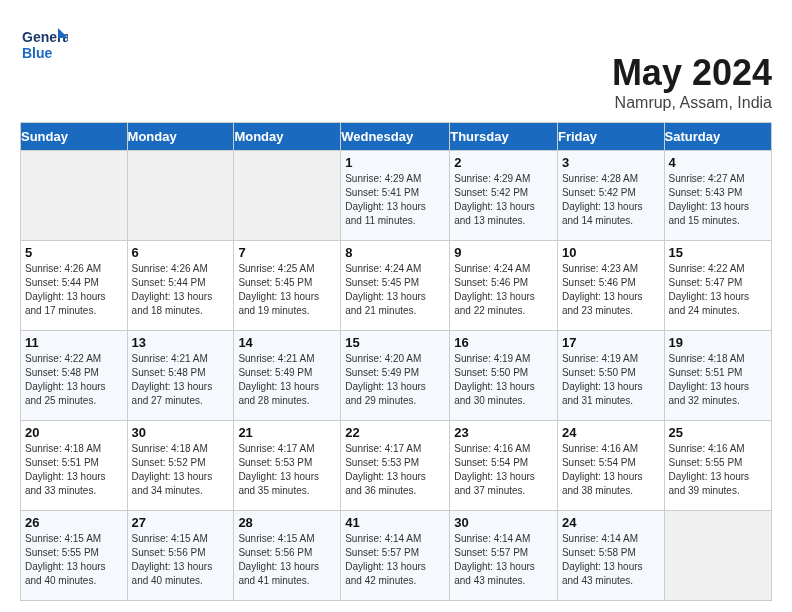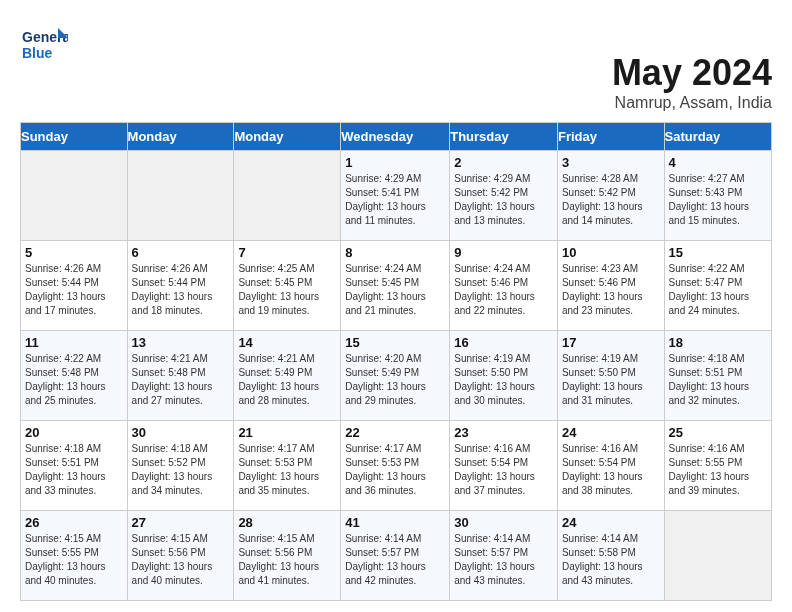--- a/index.html
+++ b/index.html
@@ -186,21 +186,21 @@
         </td>
         <td>
           <div class="day-number">16</div>
           <div class="day-info">Sunrise: 4:19 AM<br>Sunset: 5:50 PM<br>Daylight: 13 hours and 30 minutes.</div>
         </td>
         <td>
           <div class="day-number">17</div>
           <div class="day-info">Sunrise: 4:19 AM<br>Sunset: 5:50 PM<br>Daylight: 13 hours and 31 minutes.</div>
         </td>
         <td>
-          <div class="day-number">18</div>
+          <div class="day-number">19</div>
           <div class="day-info">Sunrise: 4:18 AM<br>Sunset: 5:51 PM<br>Daylight: 13 hours and 32 minutes.</div>
         </td>
       </tr>
       <tr>
         <td>
           <div class="day-number">20</div>
           <div class="day-info">Sunrise: 4:18 AM<br>Sunset: 5:51 PM<br>Daylight: 13 hours and 33 minutes.</div>
         </td>
         <td>
           <div class="day-number">30</div>

